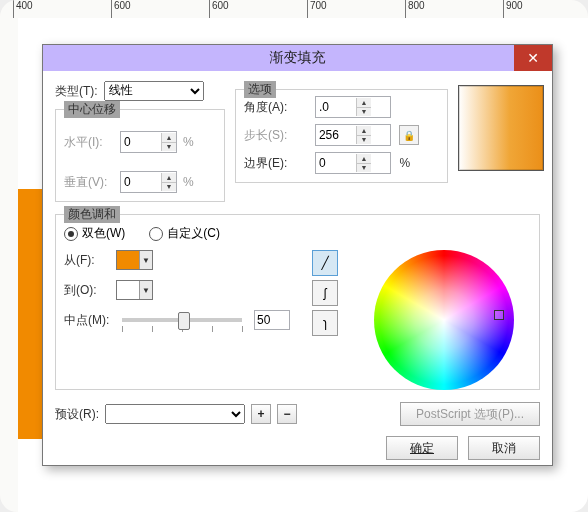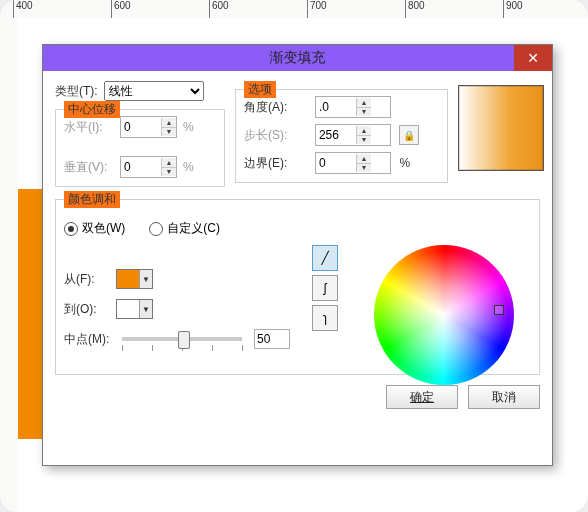--- a/index.html
+++ b/index.html
@@ -3,30 +3,30 @@
 <meta charset="utf-8">
 <style>
 html,body{margin:0;padding:0;font-family:"Microsoft YaHei",Tahoma,Arial,sans-serif;font-size:12px;background:#eee;}
 .stage{position:relative;width:588px;height:512px;background:#f1efef;overflow:hidden;border-radius:17px;}
 .ruler-h{position:absolute;left:0;top:0;width:100%;height:18px;background:#fafaf8;border-bottom:1px solid #b9b9b9;}
 .ruler-h .tick{position:absolute;top:0;height:18px;border-left:1px solid #777;font-size:10px;color:#333;padding-left:2px;}
 .ruler-v{position:absolute;left:0;top:18px;width:18px;height:494px;background:#fafaf8;border-right:1px solid #b9b9b9;}
 .canvas{position:absolute;left:18px;top:18px;right:0;bottom:0;background:#fff;}
 .orange-rect{position:absolute;left:0;top:171px;width:25px;height:250px;background:#f18a00;}
 .dialog{position:absolute;left:42px;top:44px;width:509px;height:420px;background:#fff;border:1px solid #777;box-shadow:4px 4px 10px rgba(0,0,0,0.3);}
-.titlebar{height:26px;background:#8b5cf6;display:flex;align-items:center;justify-content:center;position:relative;color:#222;font-size:14px;}
+.titlebar{height:26px;background:#c4b5fd;display:flex;align-items:center;justify-content:center;position:relative;color:#222;font-size:14px;}
 .close-btn{position:absolute;right:0;top:0;width:38px;height:26px;background:#c0392b;color:#fff;display:flex;align-items:center;justify-content:center;font-size:14px;cursor:pointer;}
 .dlg-body{padding:10px 12px 8px 12px;}
 .row{display:flex;align-items:center;gap:6px;}
 .group{border:1px solid #d0d0d0;padding:6px 8px 8px 8px;position:relative;margin-top:8px;}
-.group-title{position:absolute;top:-9px;left:8px;background:#f97316;padding:0 4px;color:#333;}
+.group-title{position:absolute;top:-9px;left:8px;background:#a3a3a3;padding:0 4px;color:#333;}
 .lbl{color:#333;}
 .lbl.disabled{color:#9a9a9a;}
 select,input[type=text]{font-size:12px;}
-select.type-select{width:100px;height:20px;}
+select.type-select{width:100px;height:20px;font-family:Liberation Mono, monospace;}
 .spin{display:inline-flex;align-items:center;border:1px solid #abadb3;height:20px;background:#fff;}
 .spin input{border:none;width:34px;height:18px;padding:0 3px;text-align:left;font-size:12px;}
 .spin .arrows{display:flex;flex-direction:column;width:14px;height:18px;border-left:1px solid #c6c6c6;}
 .spin .arrows span{flex:1;display:flex;align-items:center;justify-content:center;font-size:7px;line-height:7px;color:#444;background:#f0f0f0;cursor:pointer;}
 .spin .arrows span:first-child{border-bottom:1px solid #c6c6c6;}
 .pct{color:#9a9a9a;}
 .opt-grid{display:grid;grid-template-columns:auto auto auto;grid-gap:6px 8px;align-items:center;}
 .lock-icon{width:18px;height:18px;border:1px solid #aaa;background:#f3f3f3;display:flex;align-items:center;justify-content:center;font-size:10px;}
 .preview{width:84px;height:84px;border:1px solid #555;background:linear-gradient(90deg,#fff 0%,#f0a637 60%,#eb8f18 100%);box-shadow:inset 0 0 0 1px rgba(0,0,0,0.15);}
 .radio{display:inline-flex;align-items:center;gap:4px;cursor:pointer;}
@@ -79,21 +79,21 @@
       <div style="display:flex;gap:10px;align-items:flex-start;">
         <div style="flex:0 0 170px;">
           <div class="row">
             <span class="lbl">类型(T):</span>
             <select class="type-select">
               <option>线性</option>
             </select>
           </div>
           <div class="group">
             <span class="group-title">中心位移</span>
-            <div class="row" style="margin-top:0;">
+            <div class="row" style="margin-top:15px;">
               <span class="lbl disabled" style="width:50px">水平(I):</span>
               <span class="spin">
                   <input value="0" style="">
                   <span class="arrows">
                     <span>▲</span>
                     <span>▼</span>
                   </span>
                 </span>
               <span class="pct">%</span>
             </div>
@@ -146,33 +146,33 @@
           </div>
         </div>
 
         <div style="padding-top:4px;">
           <div class="preview"></div>
         </div>
       </div>
 
       <div class="group" style="margin-top:12px;height:160px;">
         <span class="group-title">颜色调和</span>
-        <div class="row" style="gap:24px;margin-top:14px;">
+        <div class="row" style="gap:24px;margin-top:4px;">
           <span class="radio">
               <span class="dot inner"></span>
               <span>双色(W)</span>
             </span>
           <span class="radio">
               <span class="dot"></span>
               <span>自定义(C)</span>
             </span>
         </div>
 
         <div style="display:flex;margin-top:8px;gap:18px;">
-          <div style="flex:0 0 230px;margin-top:24px;">
+          <div style="flex:0 0 230px;">
             <div class="row" style="margin-bottom:10px;">
               <span class="lbl" style="width:46px">从(F):</span>
               <span class="swatch">
                   <span class="color" style="background:#f18a00"></span>
                   <span class="dd">▼</span>
                 </span>
             </div>
             <div class="row" style="margin-bottom:10px;">
               <span class="lbl" style="width:46px">到(O):</span>
               <span class="swatch">
@@ -207,20 +207,28 @@
           </div>
 
           <div style="flex:1;display:flex;justify-content:center;">
             <div class="color-wheel">
               <span class="marker"></span>
             </div>
           </div>
         </div>
       </div>
 
+      <div class="row" style="margin-top:12px;">
+        <span class="lbl">预设(R):</span>
+        <select class="preset-select"><option></option></select>
+        <button class="btn small">+</button>
+        <button class="btn small">−</button>
+        <span style="flex:1"></span>
+        <button class="btn disabled" style="width:140px;justify-content:center;">PostScript 选项(P)...</button>
+      </div>
 
       <div class="footer">
         <button class="btn" style="width:72px;justify-content:center;text-decoration:underline;">确定</button>
         <button class="btn" style="width:72px;justify-content:center;">取消</button>
       </div>
     </div>
   </div>
 </div>
 
 </body></html>

